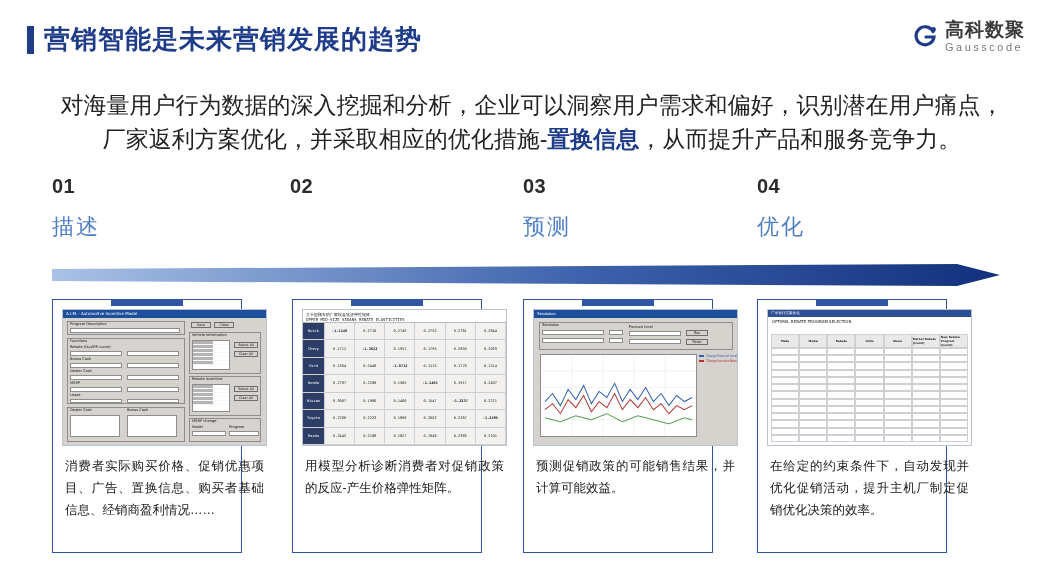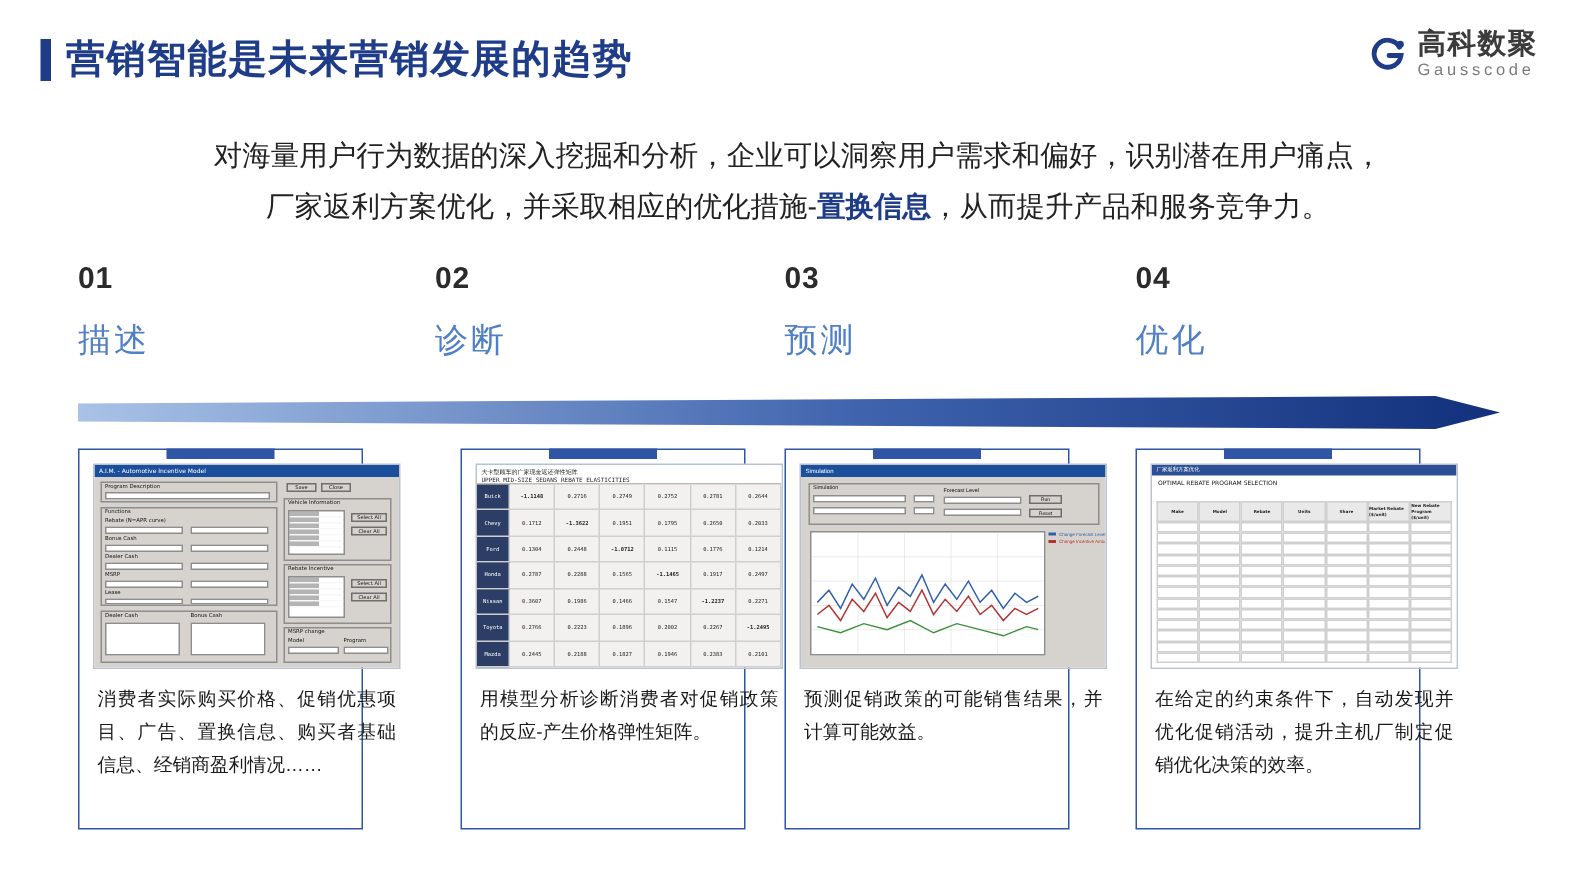--- a/index.html
+++ b/index.html
@@ -58,21 +58,21 @@
     color: #7a7a7a;
     letter-spacing: 2.5px;
     margin-top: 3px;
   }
 
   
   .lead {
     position: absolute;
     left: 52px; top: 88px;
     width: 960px;
-    font-size: 19px;
+    font-size: 23px;
     line-height: 34px;
     color: #222;
     text-align: center;
   }
   .lead .hl {
     color: #1f3c88;
     font-weight: bold;
   }
   .lead .l2 { display: block; }
 
@@ -326,21 +326,20 @@
   </span>
 </div>
 
 <div class="steps">
   <div class="step" style="left:52px;">
     <div class="num">01</div>
     <div class="nm">描述</div>
   </div>
   <div class="step" style="left:290px;">
     <div class="num">02</div>
-    <div class="nm">诊断</div>
   </div>
   <div class="step" style="left:523px;">
     <div class="num">03</div>
     <div class="nm">预测</div>
   </div>
   <div class="step" style="left:757px;">
     <div class="num">04</div>
     <div class="nm">优化</div>
   </div>
 </div>
@@ -428,21 +427,21 @@
           <div class="panel-lbl" style="left:129px;top:108px;">Model</div>
           <div class="panel-lbl" style="left:166px;top:108px;">Program</div>
           <div class="fld" style="left:129px;top:113px;width:34px;height:5px;"></div>
           <div class="fld" style="left:166px;top:113px;width:30px;height:5px;"></div>
         </div>
       </div>
     </div>
     <div class="caption">消费者实际购买价格、促销优惠项目、广告、置换信息、购买者基础信息、经销商盈利情况……</div>
   </div>
 
-  <div class="card" style="left:307px;">
+  <div class="card" style="left:292px;">
     <div class="notch"></div>
     <div class="thumb">
       <div class="tbl-shot">
         <div class="tbl-head">
           <div>大卡型顾车的广家现金返还弹性矩阵</div>
           <div>UPPER MID-SIZE SEDANS REBATE ELASTICITIES</div>
         </div>
         <div class="tbl-grid" id="matrix-grid">
             <div class="rh">Buick</div>
             <div class="b">-1.1148</div>

